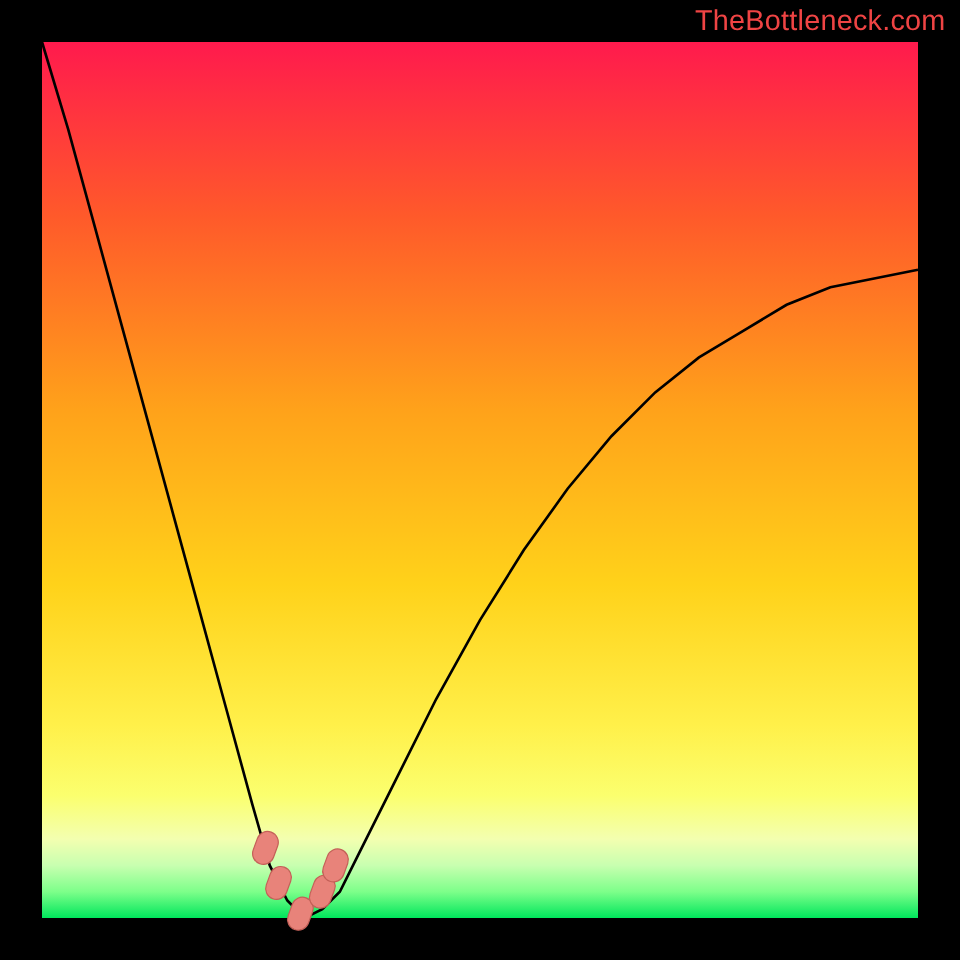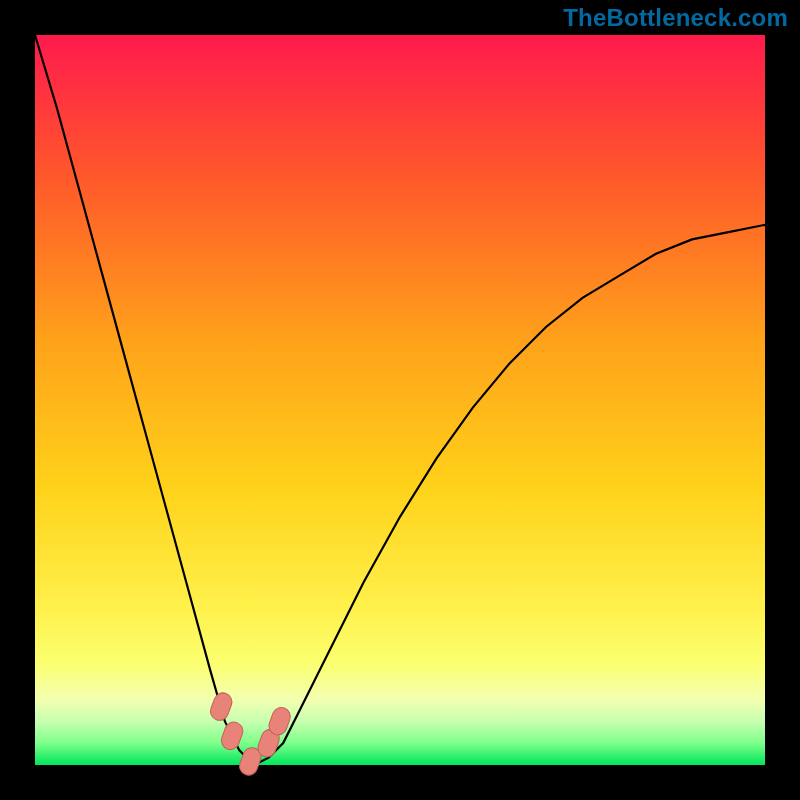--- a/index.html
+++ b/index.html
@@ -15,23 +15,23 @@
     position: absolute;
     top: 0;
     left: 0;
     width: 800px;
     height: 800px;
   }
   .watermark {
     position: absolute;
     top: 4px;
     right: 12px;
-    color: #0369a1;
+    color: #ef4444;
     font-size: 24px;
-    font-weight: 700;
+    font-weight: 400;
     letter-spacing: 0.2px;
   }
 </style>
 </head>
 <body>
 
 <svg class="frame" width="800" height="800" viewBox="0 0 800 800">
   <defs>
     <linearGradient id="bg-grad" x1="0" y1="0" x2="0" y2="1">
       <stop id="g0" offset="0%" stop-color="#ff1a4d"></stop>

